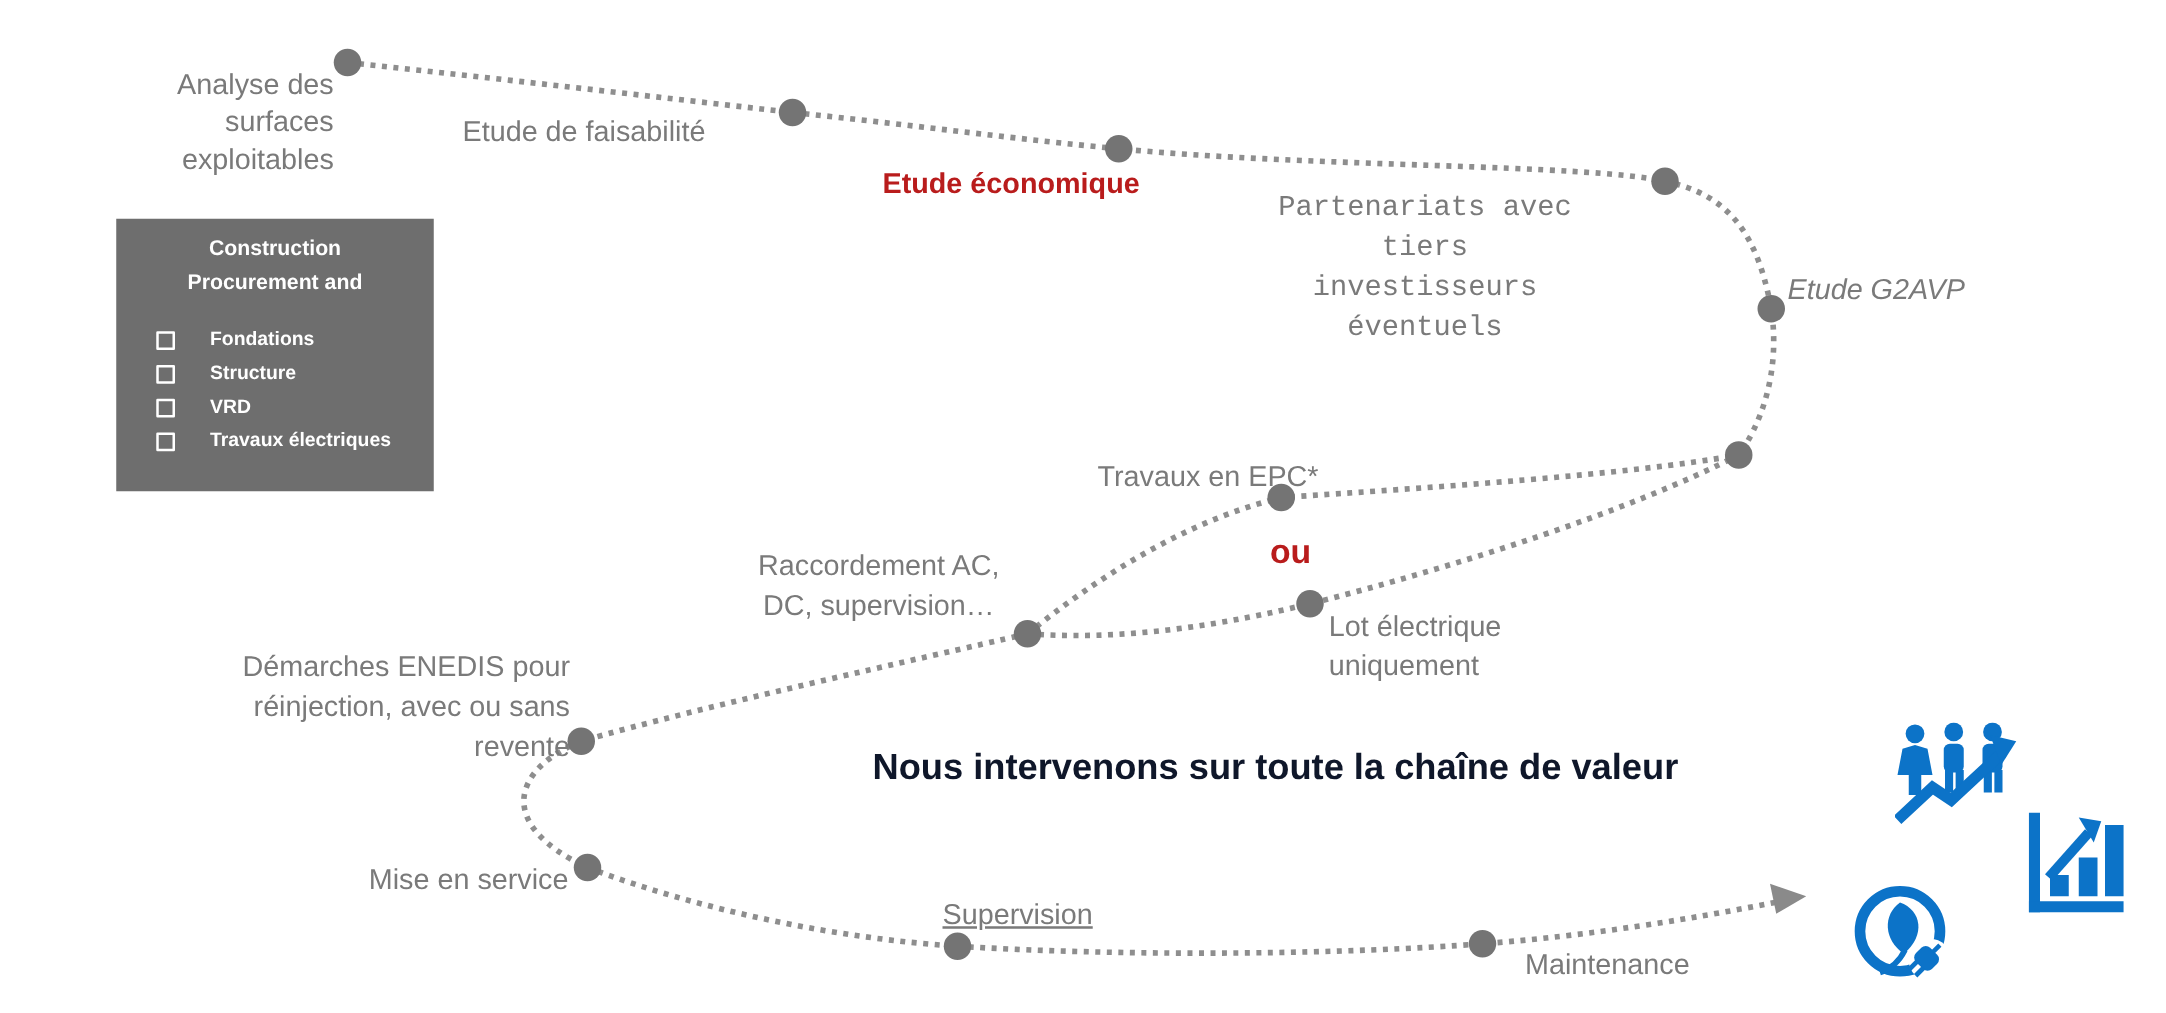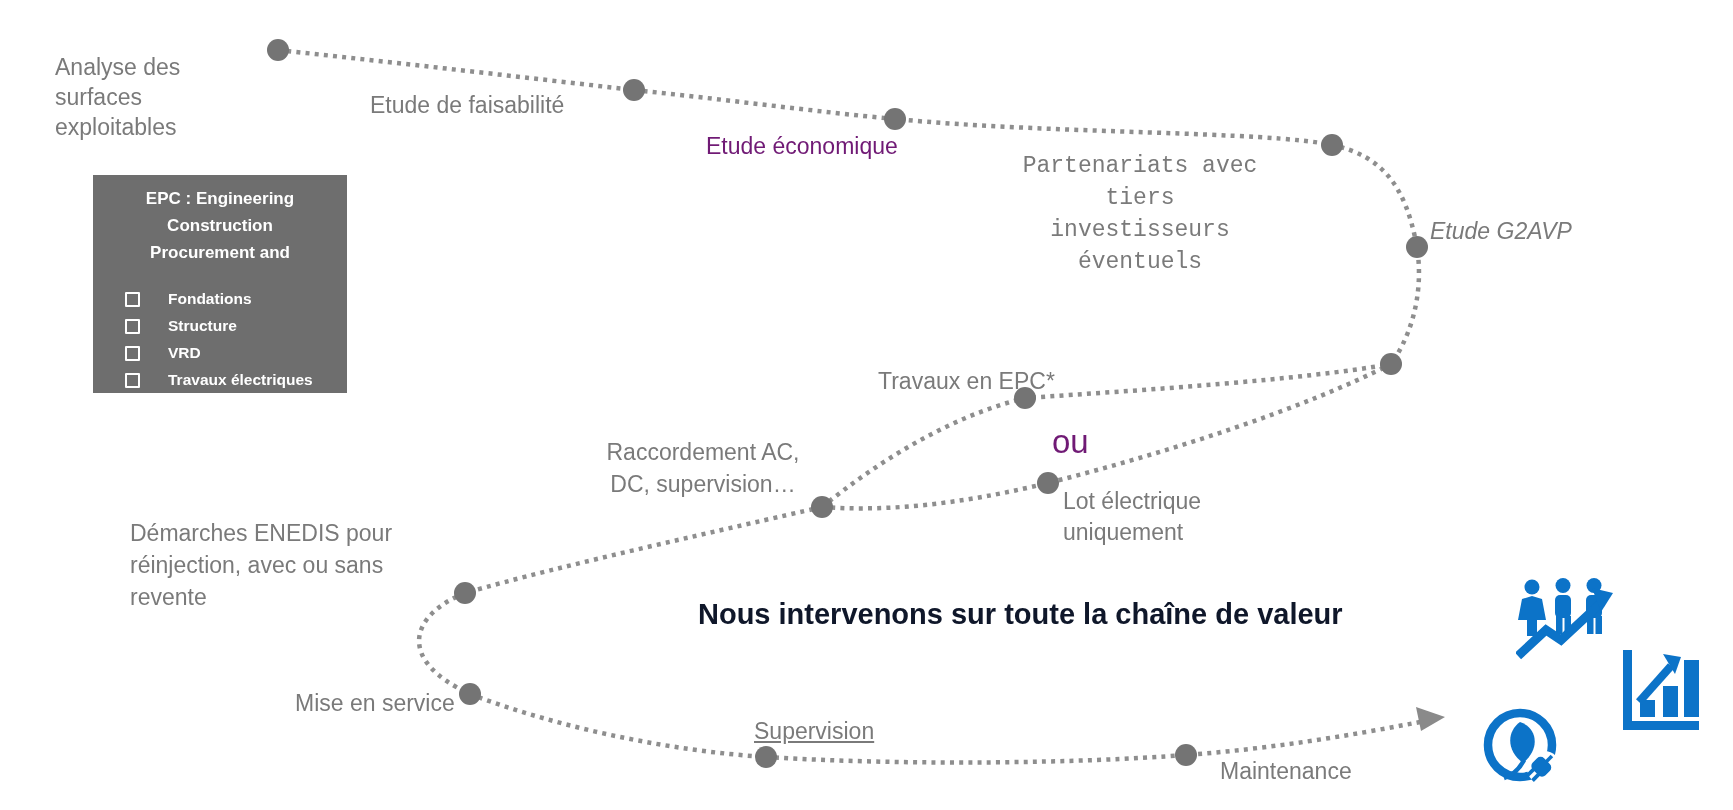--- a/index.html
+++ b/index.html
@@ -22,23 +22,23 @@
     z-index: 1;
   }
   .lbl {
     position: absolute;
     z-index: 2;
     color: #7a7a7a;
     font-size: 23px;
     line-height: 31px;
     white-space: pre-line;
   }
-  .lbl.right  { }
+  .lbl.right  { text-align: right; }
   .lbl.center { text-align: center; }
-  .lbl.bold   { font-weight: 400; color: #701a75; }
+  .lbl.bold   { font-weight: 700; color: #b91c1c; }
   #headline {
     position: absolute;
     left: 698px; top: 598px;
     z-index: 2;
     color: #0f172a;
     font-size: 29px;
     font-weight: 700;
     white-space: nowrap;
   }
   
@@ -117,35 +117,34 @@
   </svg>
 
   <div class="lbl right" style="left:55px;  top:52px;  width:212px; line-height:30px;">Analyse des surfaces
 exploitables</div>
   <div class="lbl" style="left:370px; top:90px;">Etude de faisabilité</div>
   <div class="lbl bold" style="left:706px; top:131px;">Etude économique</div>
   <div class="lbl center" style="left:990px; top:150px; width:300px; line-height:32px;font-family:Liberation Mono, monospace;">Partenariats avec tiers
 investisseurs éventuels</div>
   <div class="lbl" style="left:1430px; top:216px;font-style:italic;">Etude G2AVP</div>
   <div class="lbl" style="left:878px; top:366px;">Travaux en EPC*</div>
-  <div class="lbl bold" style="left:1016px; top:426px; font-size:33px;margin-left:36px;">ou</div>
+  <div class="lbl bold" style="left:1016px; top:426px; font-size:27px;">ou</div>
   <div class="lbl" style="left:1063px; top:486px;">Lot électrique
 uniquement</div>
   <div class="lbl center" style="left:585px; top:436px; width:236px; line-height:32px;">Raccordement AC,
 DC, supervision…</div>
   <div class="lbl right" style="left:130px; top:517px; width:326px; line-height:32px;">Démarches ENEDIS pour
 réinjection, avec ou sans revente</div>
   <div class="lbl" style="left:295px; top:688px;">Mise en service</div>
   <div class="lbl" style="left:754px; top:716px;text-decoration:underline;">Supervision</div>
   <div class="lbl" style="left:1200px; top:756px;margin-left:20px;">Maintenance</div>
 
   <div id="headline">Nous intervenons sur toute la chaîne de valeur</div>
 
   <div id="epc-box">
-    <div class="epc-title-line">EPC : Engineering</div>
     <div class="epc-title-line">Construction</div>
     <div class="epc-title-line">Procurement and</div>
     <div id="epc-items">
       <div class="epc-item">
         <span class="epc-checkbox"></span>
         <span class="epc-item-label">Fondations</span>
       </div>
       <div class="epc-item">
         <span class="epc-checkbox"></span>
         <span class="epc-item-label">Structure</span>

